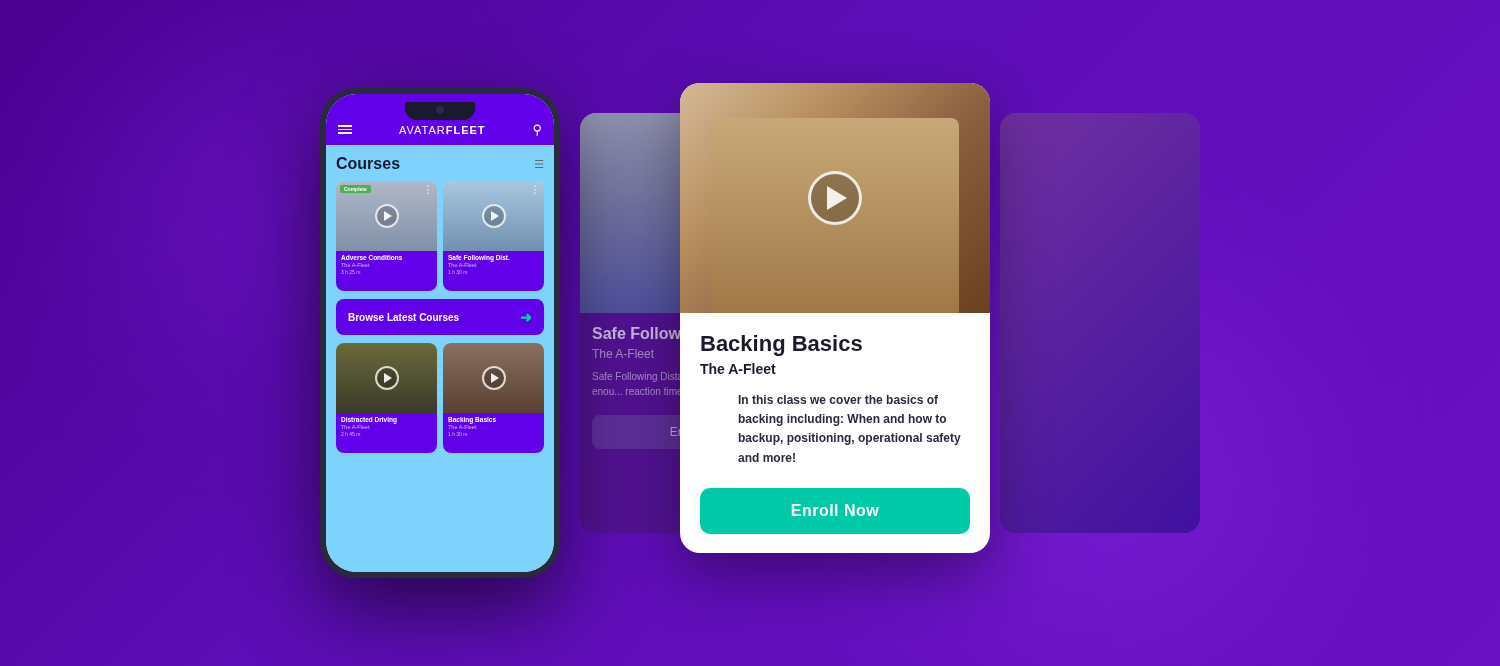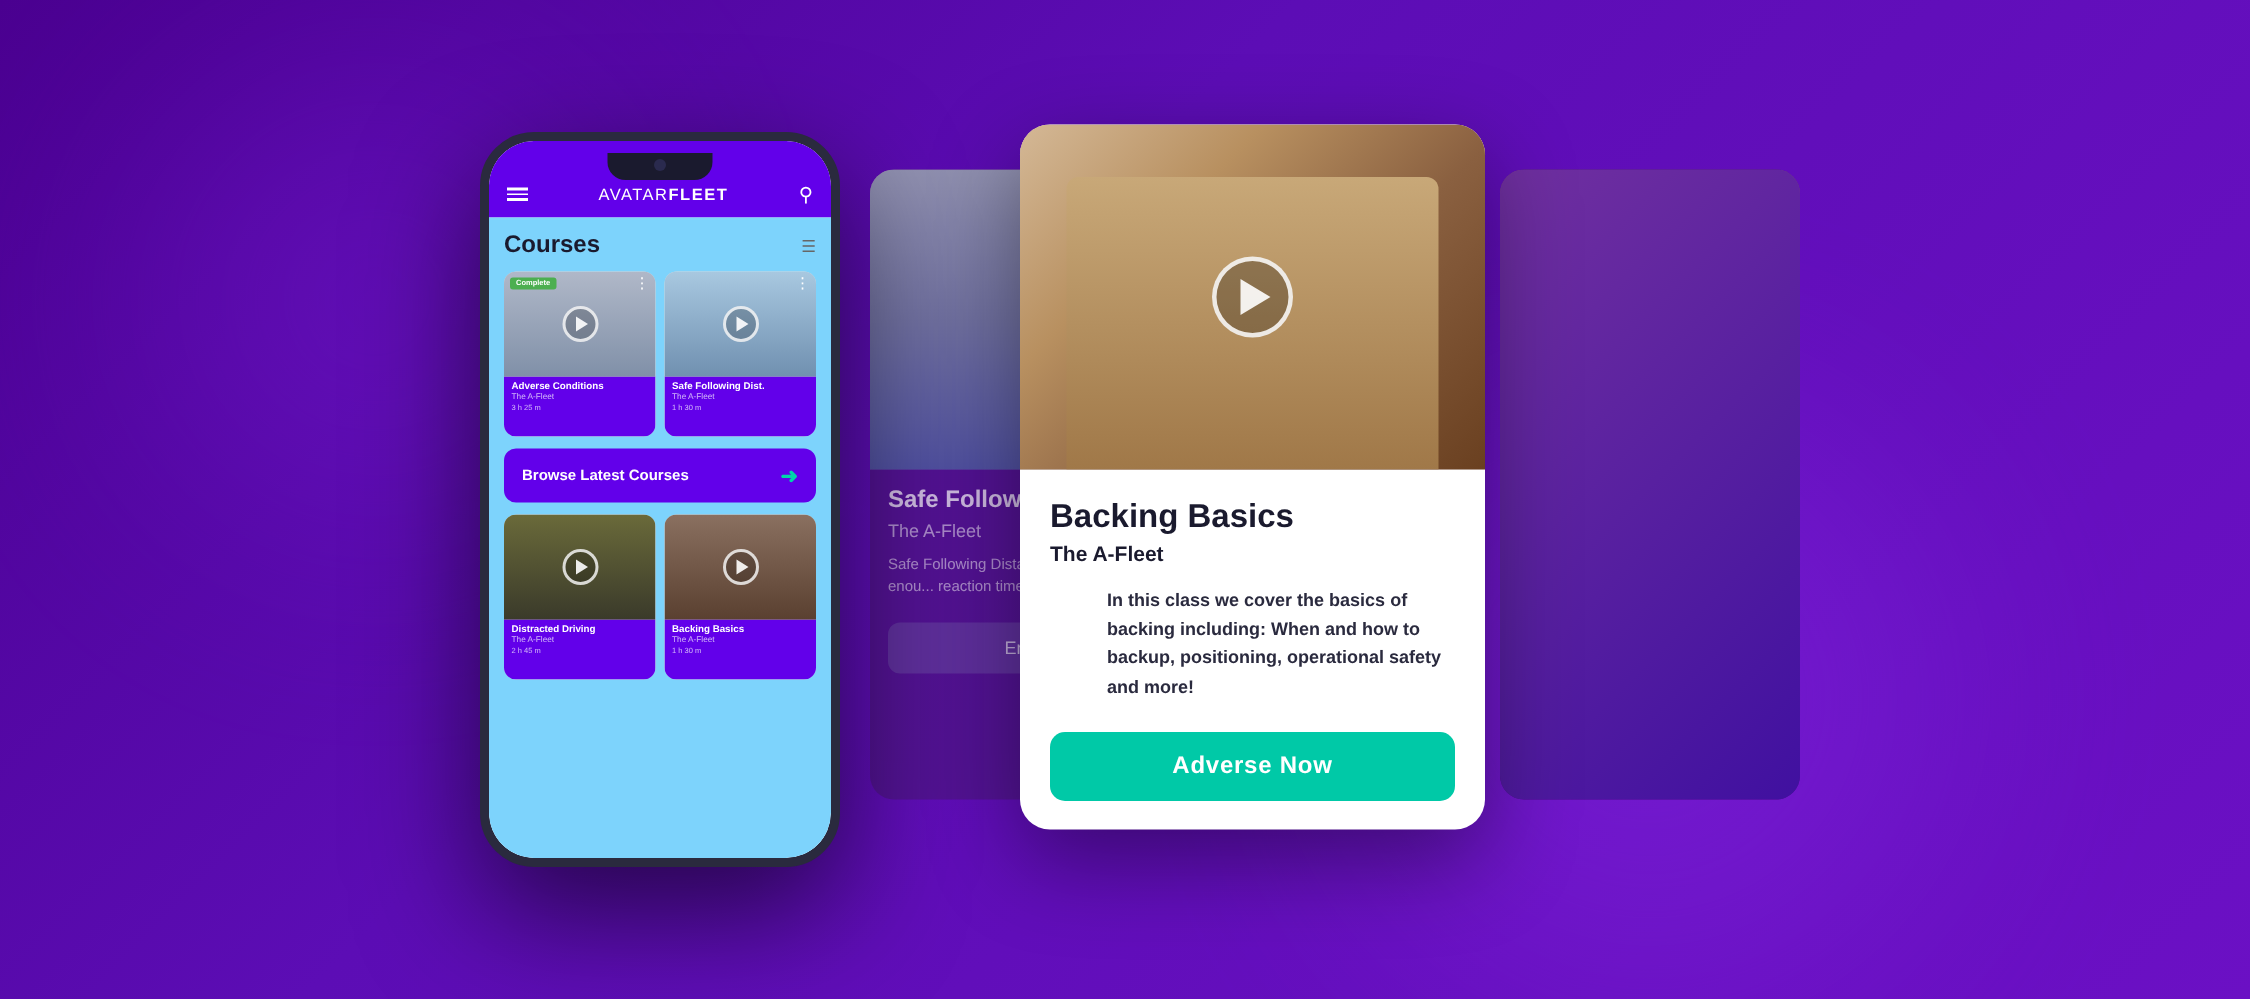--- a/index.html
+++ b/index.html
@@ -662,19 +662,19 @@
           <div class="driver-figure"></div>
         </div>
         <div class="play-btn-large">
           <div class="play-triangle-large"></div>
         </div>
       </div>
       <div class="popup-main-content">
         <div class="popup-main-title">Backing Basics</div>
         <div class="popup-main-org">The A-Fleet</div>
         <div class="popup-main-desc">In this class we cover the basics of backing including: When and how to backup, positioning, operational safety and more!</div>
-        <button class="enroll-btn-main">Adverse Now</button>
+        <button class="enroll-btn-main">Enroll Now</button>
       </div>
     </div>
 
   </div>
 
 </div>
 
 </body></html>

